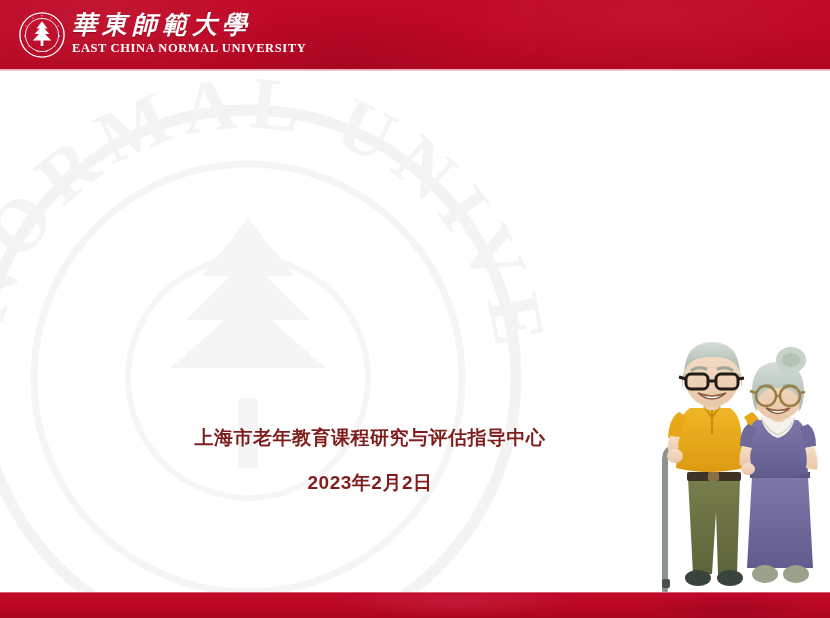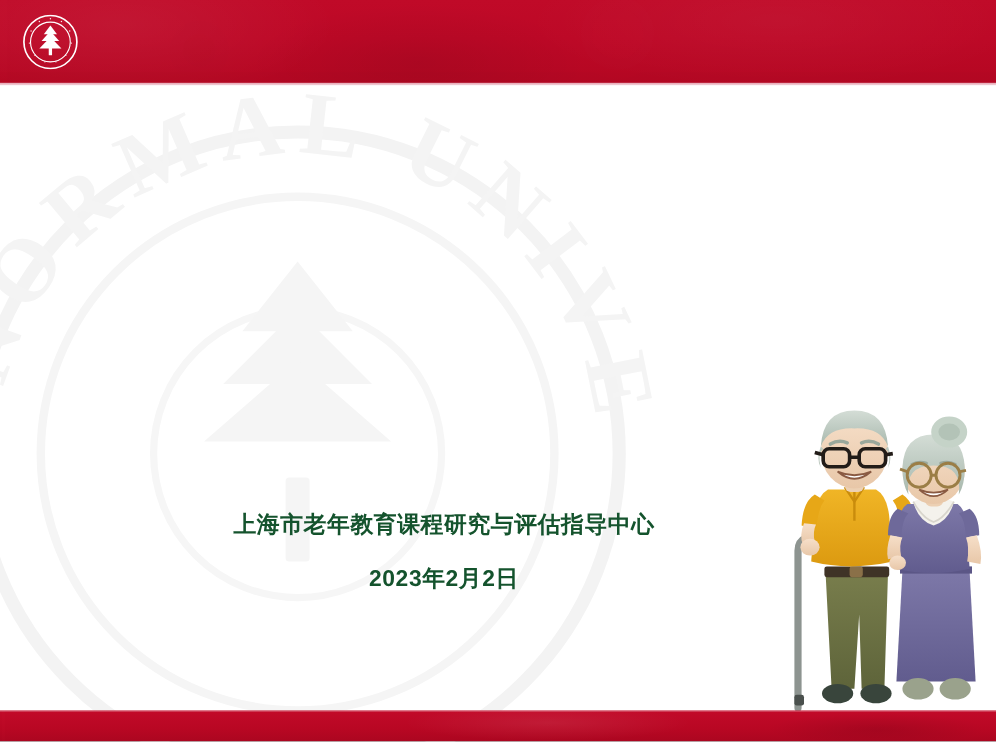--- a/index.html
+++ b/index.html
@@ -111,21 +111,21 @@
     line-height: 64px;
     white-space: nowrap;
   }
 
   
   .subtitle-block {
     position: absolute;
     left: 60px; top: 424px;
     width: 620px;
     text-align: center;
-    color: #14532d;
+    color: #7f1d1d;
   }
   .subtitle-org {
     font-size: 19px;
     font-weight: bold;
     line-height: 27px;
     letter-spacing: 0.5px;
   }
   .subtitle-date {
     font-size: 19px;
     font-weight: bold;
@@ -200,20 +200,24 @@
         <circle cx="12" cy="52" r="1.3"></circle>
         <circle cx="88" cy="52" r="1.3"></circle>
         <circle cx="22" cy="74" r="1.3"></circle>
         <circle cx="78" cy="74" r="1.3"></circle>
         <circle cx="40" cy="86" r="1.3"></circle>
         <circle cx="60" cy="86" r="1.3"></circle>
       </g>
     </svg>
   </div>
 
+  <div class="uni-names">
+    <div class="uni-cn">華東師範大學</div>
+    <div class="uni-en">EAST CHINA NORMAL UNIVERSITY</div>
+  </div>
 
   <div class="watermark">
     <svg viewBox="0 0 620 620" width="620" height="620" aria-hidden="true">
       <defs>
         <path id="wmArc" d="M 60 310 A 250 250 0 0 1 560 310" fill="none"></path>
       </defs>
       <circle cx="310" cy="310" r="268" fill="none" stroke="#f3f3f3" stroke-width="11"></circle>
       <circle cx="310" cy="310" r="214" fill="none" stroke="#f5f5f5" stroke-width="7"></circle>
       <circle cx="310" cy="310" r="120" fill="none" stroke="#f6f6f6" stroke-width="6"></circle>
       <text font-family="Liberation Serif, DejaVu Serif, serif" font-size="74" font-weight="bold" fill="#f4f4f4" letter-spacing="10">

